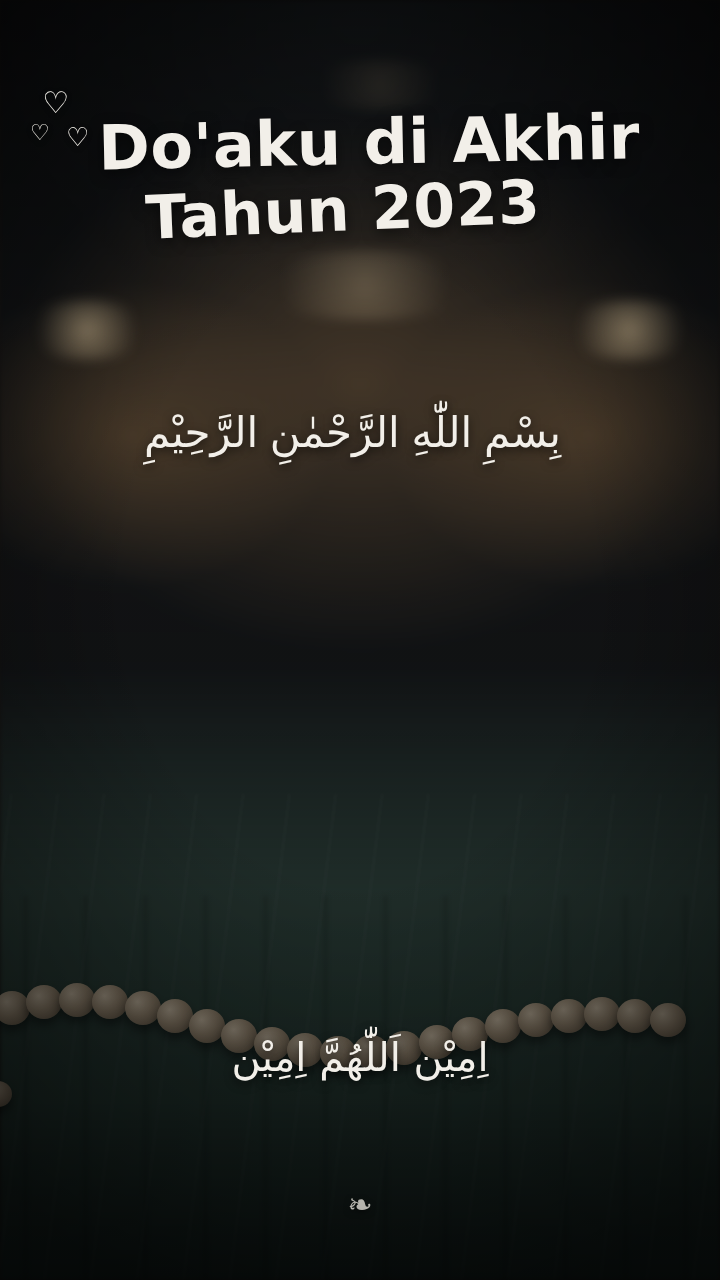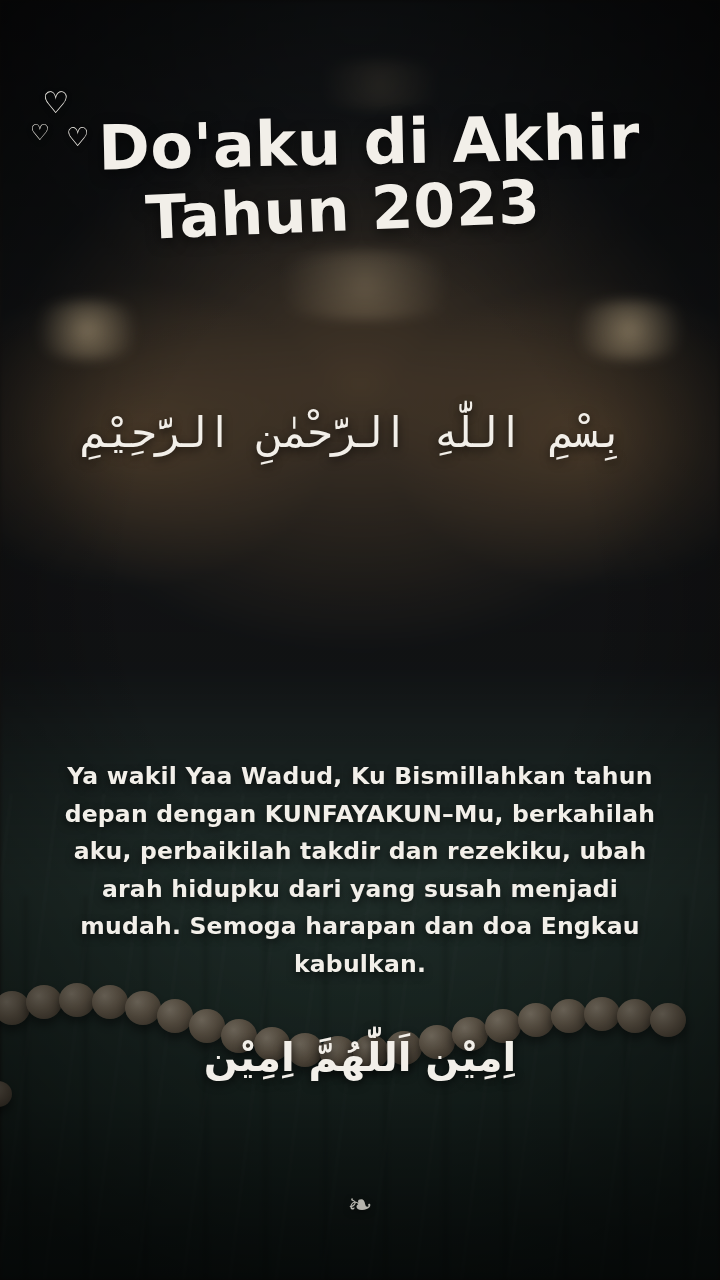--- a/index.html
+++ b/index.html
@@ -141,21 +141,21 @@
     text-shadow: 0 4px 14px rgba(0,0,0,0.55);
     transform: rotate(-1.6deg);
   }
   .title .l1 { display: block; transform: translateX(10px) rotate(0.4deg); }
   .title .l2 { display: block; transform: translateX(-18px) rotate(-0.8deg); font-size: 60px; }
 
   .basmalah {
     position: absolute;
     top: 408px;
     left: 0; right: 15px;
-    font-family: Liberation Mono, monospace;
+    font-family: Liberation Sans, sans-serif;
     font-size: 42px;
     direction: rtl;
     letter-spacing: 1px;
     text-shadow: 0 3px 10px rgba(0,0,0,0.6);
   }
 
   .body-block {
     position: absolute;
     left: 48px;
     right: 48px;
@@ -167,21 +167,21 @@
   }
   .para1 { top: 534px; }
   .para2 { top: 758px; }
 
   .amin {
     position: absolute;
     top: 1034px;
     left: 0; right: 0;
     font-size: 40px;
     direction: rtl;
-    font-weight: 700;
+    font-weight: 400;
     text-shadow: 0 3px 10px rgba(0,0,0,0.65);
   }
   .leaf-mark {
     position: absolute;
     bottom: 58px;
     left: 0; right: 0;
     text-align: center;
     font-size: 30px;
     color: rgba(240,236,228,0.75);
     text-shadow: 0 2px 6px rgba(0,0,0,0.5);
@@ -239,22 +239,19 @@
     </div>
 
     <div class="title">
       <span class="l1">Do'aku di Akhir</span>
       <span class="l2">Tahun 2023</span>
     </div>
 
     <div class="basmalah">بِسْمِ اللّٰهِ الرَّحْمٰنِ الرَّحِيْمِ</div>
 
 
-    <div class="body-block para2">Ya wakil Yaa Wadud,
-Ku Bismillahkan tahun depan dengan KUNFAYAKUN–Mu, berkahilah aku, perbaikilah takdir dan rezekiku, ubah arah hidupku dari yang susah menjadi mudah. Semoga harapan dan doa
-Engkau kabulkan.</div>
 
     <div class="amin">اِمِيْن اَللّٰهُمَّ اِمِيْن</div>
 
     <div class="leaf-mark">❧</div>
 
   </div>
 </div>
 
 </body></html>

